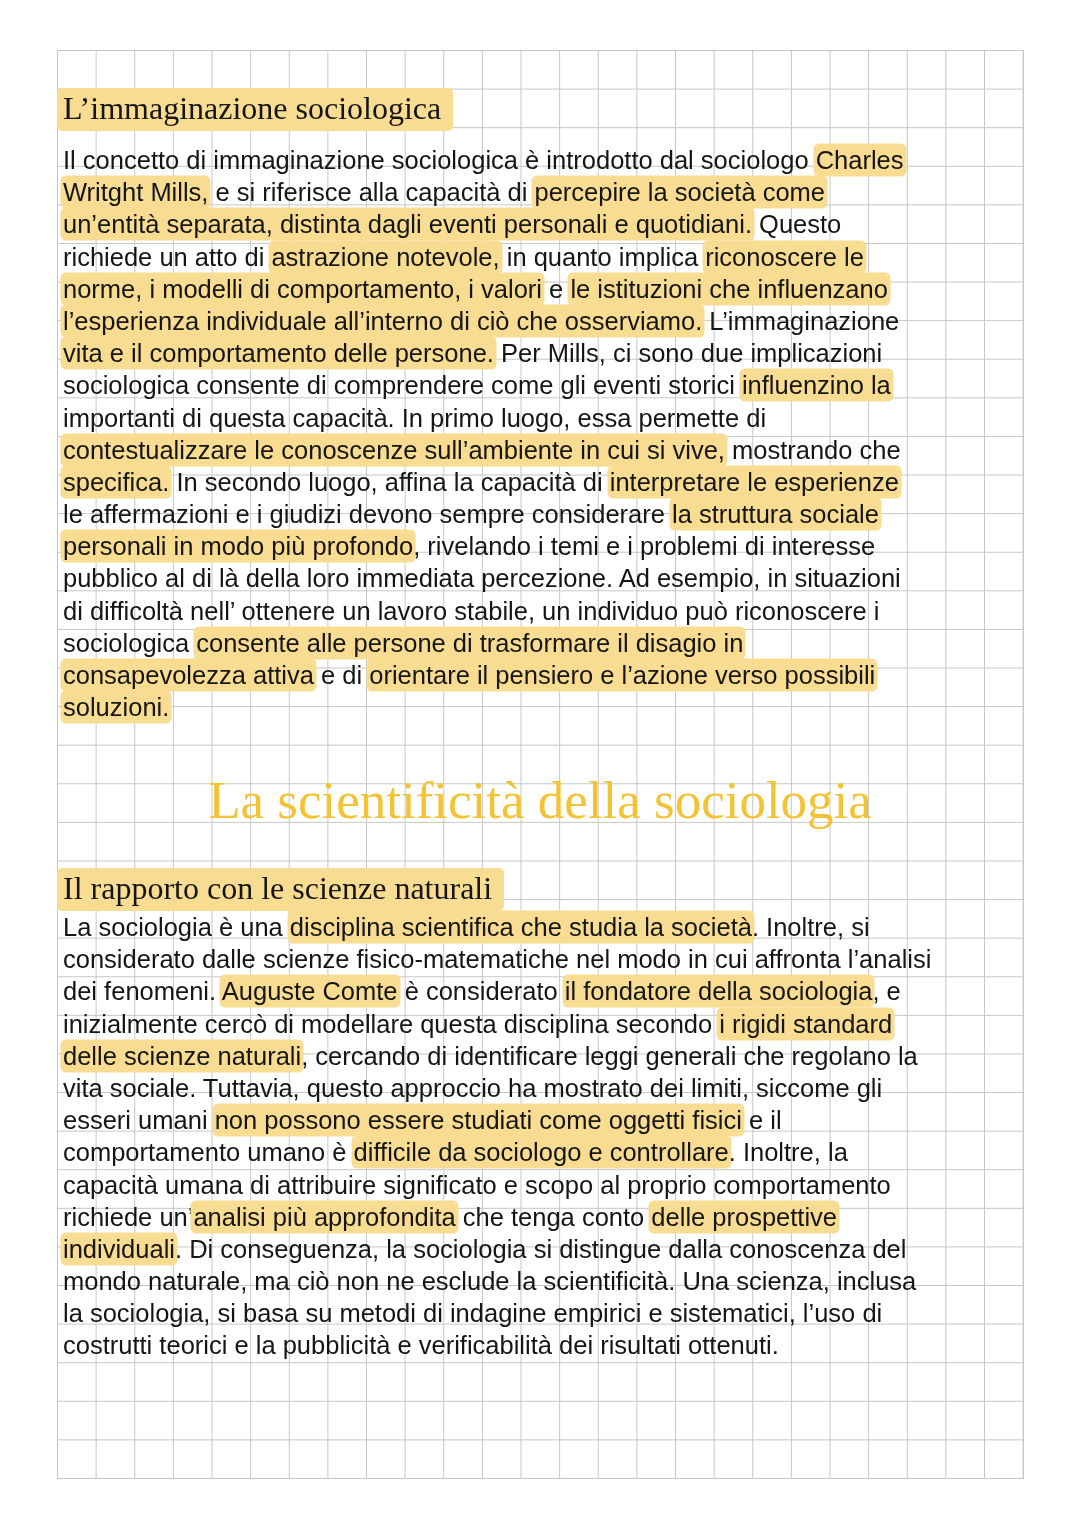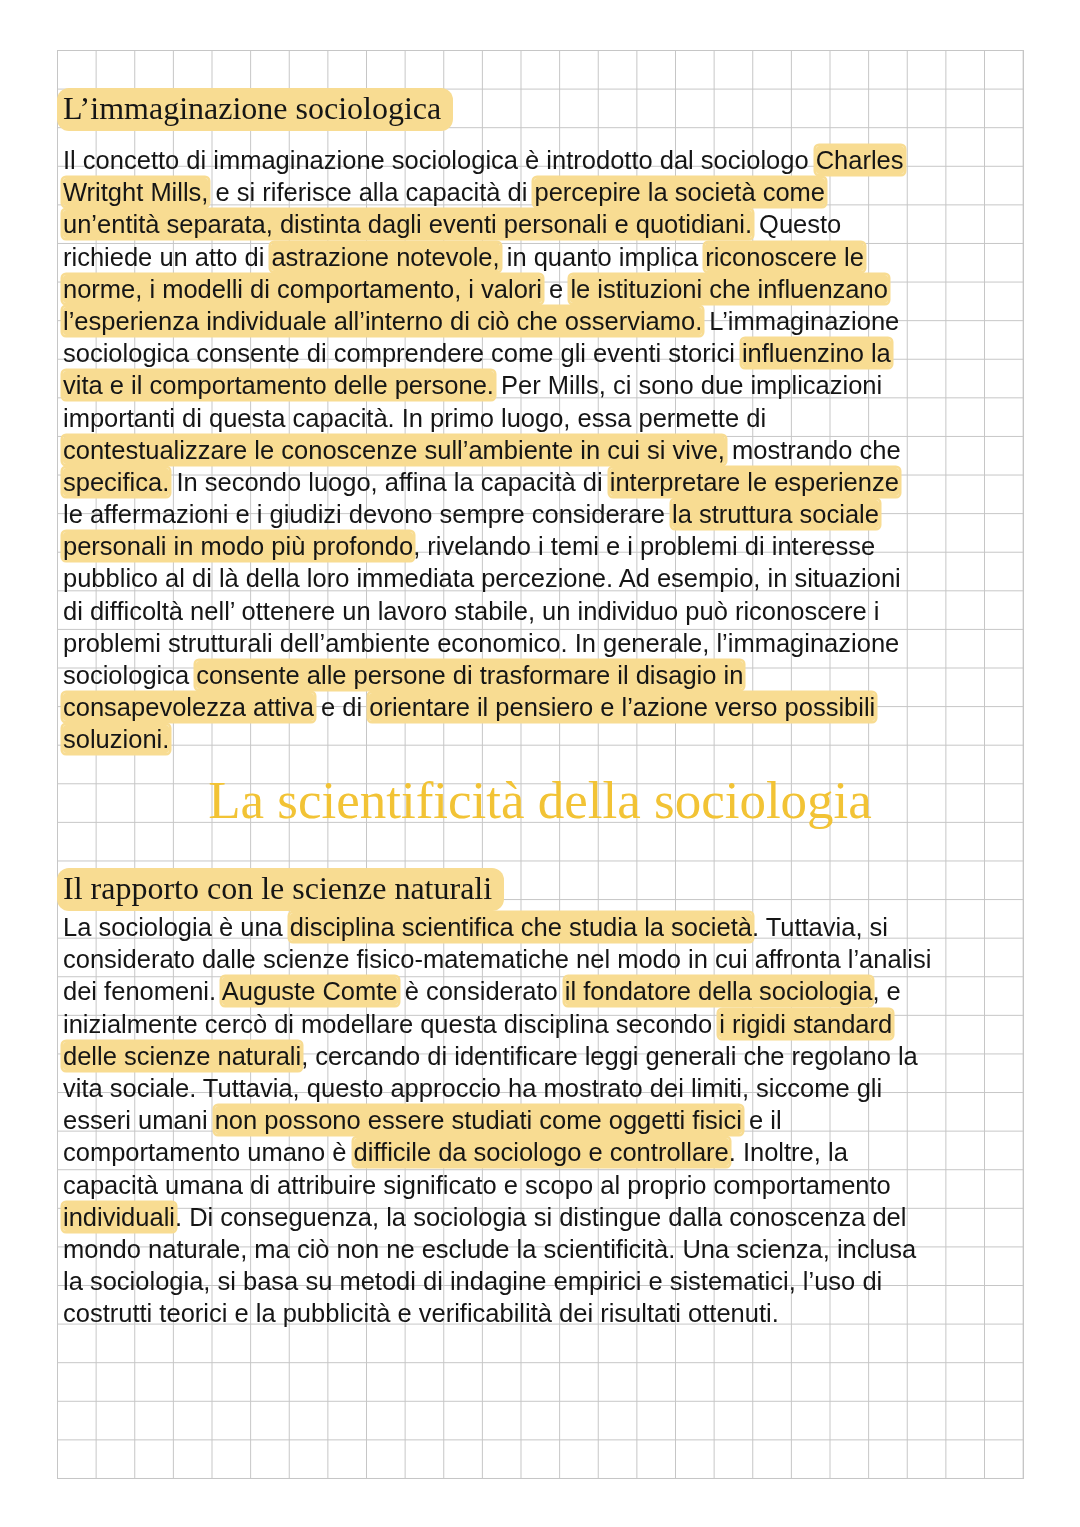--- a/index.html
+++ b/index.html
@@ -27,21 +27,21 @@
     position:absolute;left:63px;
     font-family:"Liberation Serif",serif;
     font-size:32px;line-height:37px;white-space:nowrap;
     color:var(--ink);
   }
   .t1{top:90px;}
   .t2{top:870px;}
   .h-mark{
     background:var(--hl);
     padding:2px 12px 5px 6px;margin-left:-6px;
-    border-radius:12px;
+    border-radius:5px;
   }
   .big-title{
     position:absolute;left:57px;top:770px;width:966px;
     text-align:center;
     font-family:"Liberation Serif",serif;
     font-size:53px;line-height:61px;
     color:var(--gold);white-space:nowrap;
   }
   .para{
     position:absolute;left:63px;width:1005px;
@@ -67,49 +67,49 @@
     <span class="h-mark">L’immaginazione sociologica</span>
   </div>
 
   <div class="para p1">
       <div class="line"><span>Il concetto di immaginazione sociologica è introdotto dal sociologo </span><span class="hl">Charles</span></div>
       <div class="line"><span class="hl">Writght Mills,</span><span> e si riferisce alla capacità di </span><span class="hl">percepire la società come</span></div>
       <div class="line"><span class="hl">un’entità separata, distinta dagli eventi personali e quotidiani.</span><span> Questo</span></div>
       <div class="line"><span>richiede un atto di </span><span class="hl">astrazione notevole,</span><span> in quanto implica </span><span class="hl">riconoscere le</span></div>
       <div class="line"><span class="hl">norme, i modelli di comportamento, i valori</span><span> e </span><span class="hl">le istituzioni che influenzano</span></div>
       <div class="line"><span class="hl">l’esperienza individuale all’interno di ciò che osserviamo.</span><span> L’immaginazione</span></div>
+      <div class="line"><span class="hl">vita e il comportamento delle persone.</span><span> Per Mills, ci sono due implicazioni</span></div>
       <div class="line"><span>sociologica consente di comprendere come gli eventi storici </span><span class="hl">influenzino la</span></div>
-      <div class="line"><span class="hl">vita e il comportamento delle persone.</span><span> Per Mills, ci sono due implicazioni</span></div>
       <div class="line"><span>importanti di questa capacità. In primo luogo, essa permette di</span></div>
       <div class="line"><span class="hl">contestualizzare le conoscenze sull’ambiente in cui si vive,</span><span> mostrando che</span></div>
       <div class="line"><span class="hl">specifica.</span><span> In secondo luogo, affina la capacità di </span><span class="hl">interpretare le esperienze</span></div>
       <div class="line"><span>le affermazioni e i giudizi devono sempre considerare </span><span class="hl">la struttura sociale</span></div>
       <div class="line"><span class="hl">personali in modo più profondo</span><span>, rivelando i temi e i problemi di interesse</span></div>
       <div class="line"><span>pubblico al di là della loro immediata percezione. Ad esempio, in situazioni</span></div>
       <div class="line"><span>di difficoltà nell’ ottenere un lavoro stabile, un individuo può riconoscere i</span></div>
-      <div class="line"><span>problemi strutturali dell’ambiente economico. In generale, l’immaginazione</span></div>
       <div class="line"><span>sociologica </span><span class="hl">consente alle persone di trasformare il disagio in</span></div>
       <div class="line"><span class="hl">consapevolezza attiva</span><span> e di </span><span class="hl">orientare il pensiero e l’azione verso possibili</span></div>
       <div class="line"><span class="hl">soluzioni.</span></div>
     </div>
 
   <div class="big-title">La scientificità della sociologia</div>
 
   <div class="sec-title t2">
     <span class="h-mark">Il rapporto con le scienze naturali</span>
   </div>
 
   <div class="para p2">
-      <div class="line"><span>La sociologia è una </span><span class="hl">disciplina scientifica che studia la società</span><span>. Tuttavia, si</span></div>
+      <div class="line"><span>La sociologia è una </span><span class="hl">disciplina scientifica che studia la società</span><span>. Inoltre, si</span></div>
       <div class="line"><span>considerato dalle scienze fisico-matematiche nel modo in cui affronta l’analisi</span></div>
       <div class="line"><span>dei fenomeni. </span><span class="hl">Auguste Comte</span><span> è considerato </span><span class="hl">il fondatore della sociologia</span><span>, e</span></div>
       <div class="line"><span>inizialmente cercò di modellare questa disciplina secondo </span><span class="hl">i rigidi standard</span></div>
       <div class="line"><span class="hl">delle scienze naturali</span><span>, cercando di identificare leggi generali che regolano la</span></div>
       <div class="line"><span>vita sociale. Tuttavia, questo approccio ha mostrato dei limiti, siccome gli</span></div>
       <div class="line"><span>esseri umani </span><span class="hl">non possono essere studiati come oggetti fisici</span><span> e il</span></div>
       <div class="line"><span>comportamento umano è </span><span class="hl">difficile da sociologo e controllare</span><span>. Inoltre, la</span></div>
       <div class="line"><span>capacità umana di attribuire significato e scopo al proprio comportamento</span></div>
+      <div class="line"><span>richiede un’</span><span class="hl">analisi più approfondita</span><span> che tenga conto </span><span class="hl">delle prospettive</span></div>
       <div class="line"><span class="hl">individuali</span><span>. Di conseguenza, la sociologia si distingue dalla conoscenza del</span></div>
       <div class="line"><span>mondo naturale, ma ciò non ne esclude la scientificità. Una scienza, inclusa</span></div>
       <div class="line"><span>la sociologia, si basa su metodi di indagine empirici e sistematici, l’uso di</span></div>
       <div class="line"><span>costrutti teorici e la pubblicità e verificabilità dei risultati ottenuti.</span></div>
     </div>
 </div>
 
 </body></html>

